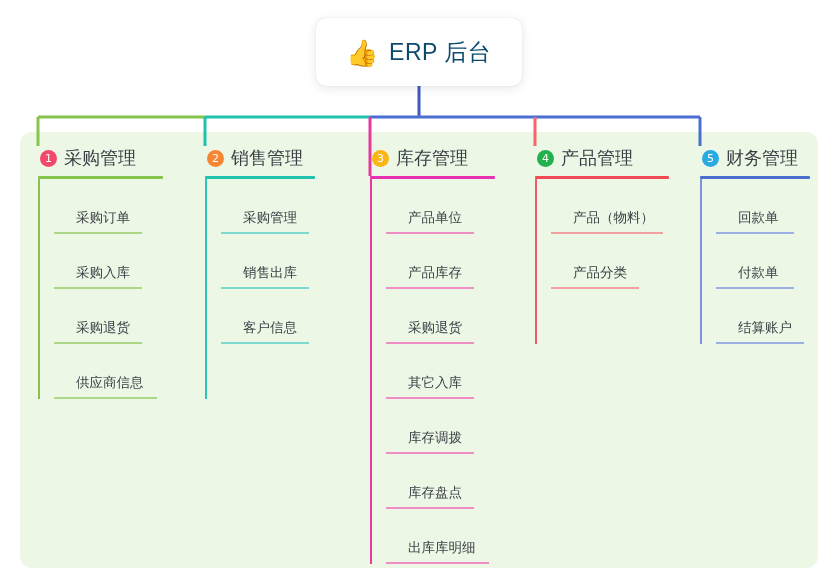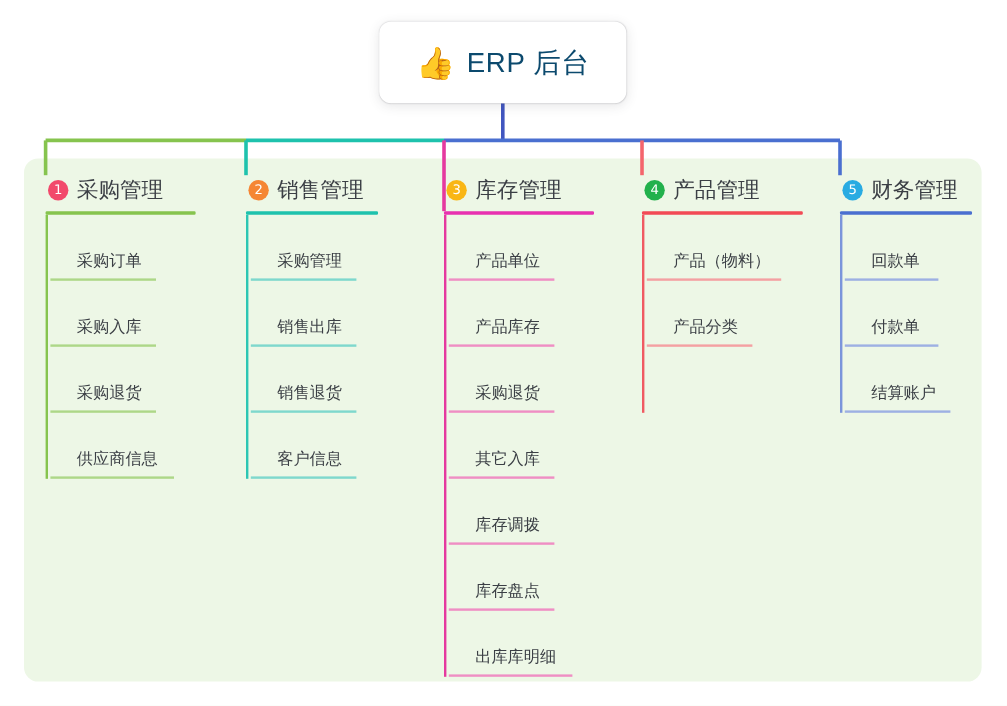--- a/index.html
+++ b/index.html
@@ -103,21 +103,21 @@
   .col-rule {
     height: 3px;
     border-radius: 1px;
     margin-top: 6px;
   }
 
   
   .leaves {
     position: relative;
     margin-top: 0;
-    padding-left: 4px;
+    padding-left: 16px;
   }
   .spine {
     position: absolute;
     left: 0;
     top: 0;
     width: 2px;
   }
   .leaf {
     position: relative;
     height: 55px;
@@ -199,24 +199,20 @@
           <div class="spine" style="background: rgb(44, 198, 179); height: 220px;"></div>
           <div class="leaf">
             <span class="leaf-text">采购管理</span>
             <div class="leaf-rule" style="background: rgb(126, 216, 205); width: 88px;"></div>
           </div>
           <div class="leaf">
             <span class="leaf-text">销售出库</span>
             <div class="leaf-rule" style="background: rgb(126, 216, 205); width: 88px;"></div>
           </div>
           <div class="leaf">
-            <span class="leaf-text">销售退货</span>
-            <div class="leaf-rule" style="background: rgb(126, 216, 205); width: 88px;"></div>
-          </div>
-          <div class="leaf">
             <span class="leaf-text">客户信息</span>
             <div class="leaf-rule" style="background: rgb(126, 216, 205); width: 88px;"></div>
           </div>
         </div>
       </div>
       <div class="column" style="left: 370px;">
         <div class="col-head">
           <span class="badge" style="background: rgb(249, 182, 21);">3</span>
           <span class="col-title">库存管理</span>
         </div>

